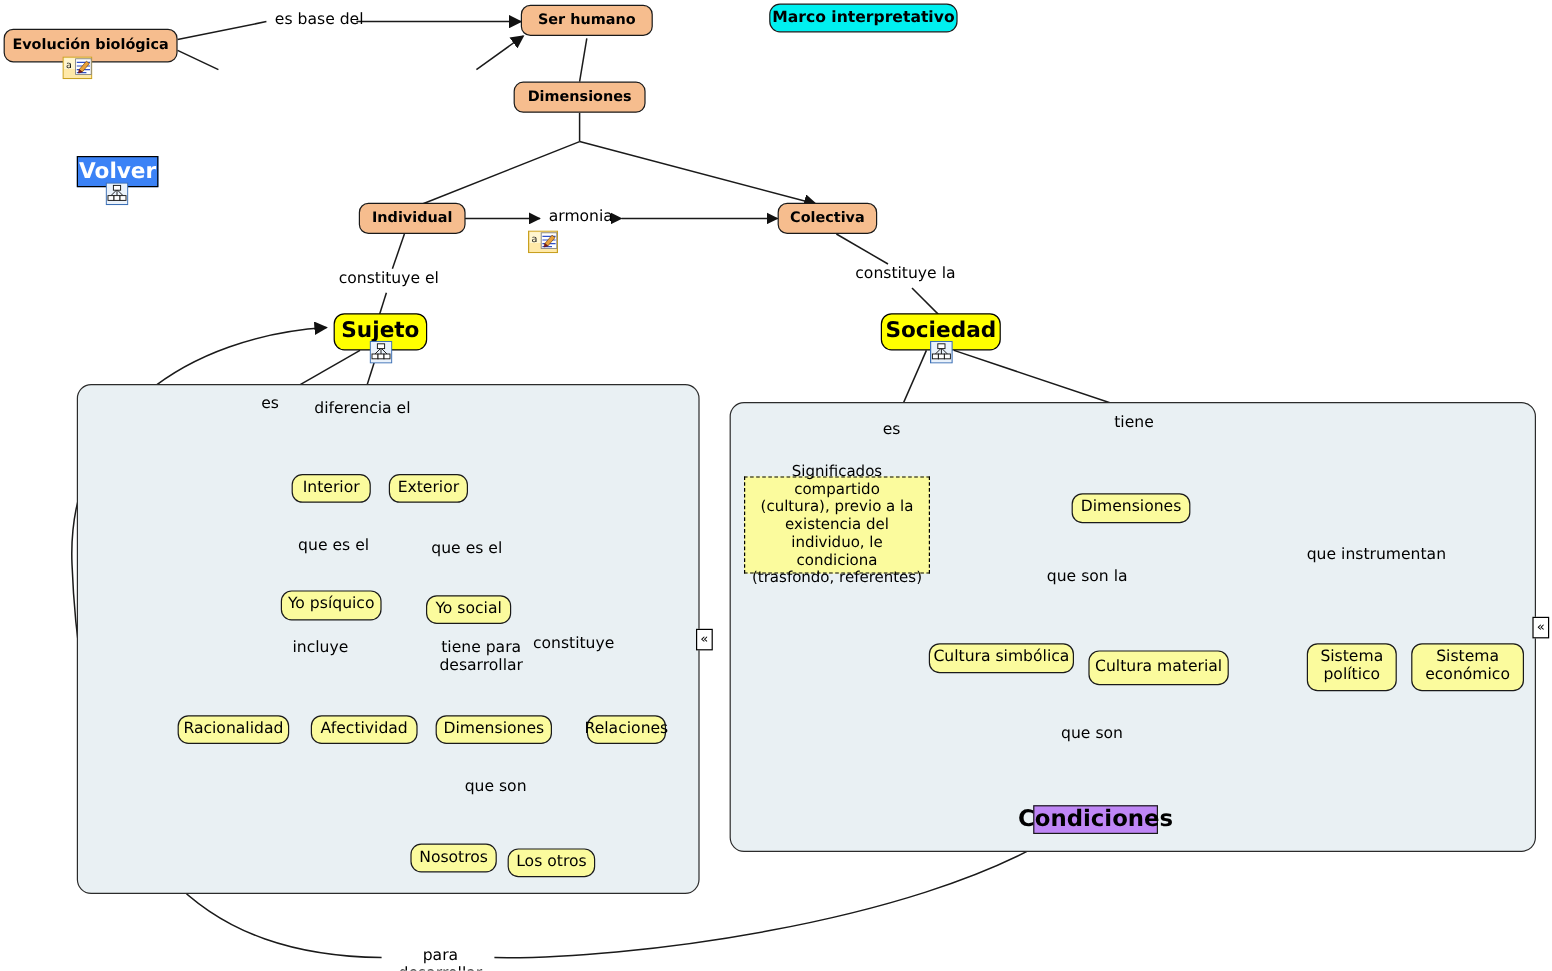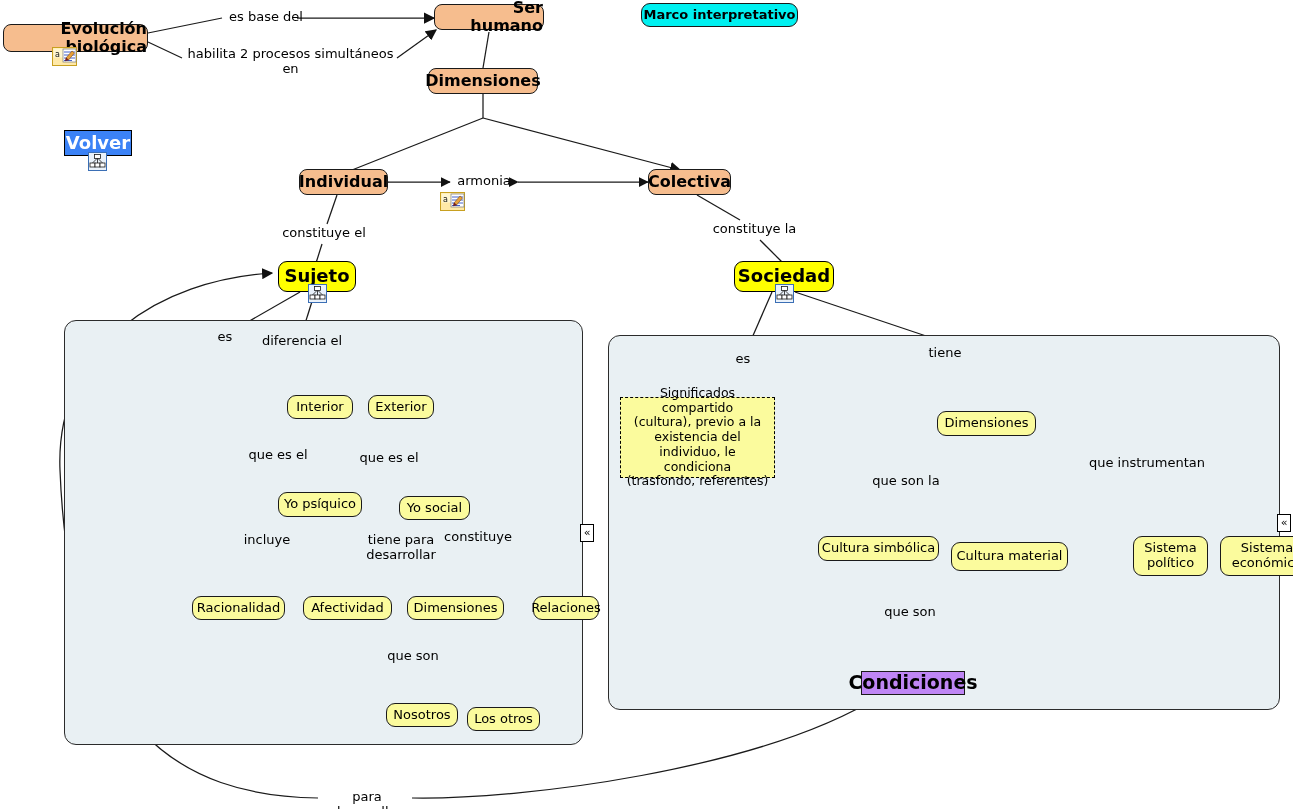--- a/index.html
+++ b/index.html
@@ -53,36 +53,34 @@
     text-align:center;
     border:1px solid #1a1a1a;
     border-radius:9px;
     color:#000000;
     white-space:pre-line;
     line-height:1.12;
   }
   .n-orange{
     background:#f6bd8e;
     font-weight:bold;
-    font-size:16px;
+    font-size:12px;
     border-radius:8px;
-    text-align:right;
   }
   .n-yellow-big{
     background:#ffff00;
     font-weight:bold;
     font-size:18px;
     border-radius:9px;
     border:1px solid #000;
   }
   .n-yellow{
     background:#fbfb9d;
     font-size:13px;
     border-radius:9px;
-    margin-left:44px;
   }
   .n-purple{
     background:#bf86f5;
     font-weight:bold;
     font-size:19px;
     border-radius:0;
   }
   .n-cyan{
     background:#00f0f0;
     font-weight:bold;
@@ -360,21 +358,20 @@
 
   <div class="node n-yellow" style="left:1089px;top:536px;width:75px;height:40px;">Sistema
 político</div>
   <div class="node n-yellow" style="left:1176px;top:536px;width:94px;height:40px;">Sistema
 económico</div>
 
   <div class="node n-purple" style="left:861px;top:671px;width:104px;height:24px;">Condiciones</div>
 
   <div class="lbl" style="left:228px;top:10px;width:76px;">es base del</div>
 
-  <div class="lbl" style="left:183px;top:47px;width:215px;">habilita 2 procesos simultáneos en</div>
 
   <div class="lbl" style="left:456px;top:174px;width:56px;">armonia</div>
 
   <div class="lbl" style="left:277px;top:226px;width:94px;">constituye el</div>
 
   <div class="lbl" style="left:707px;top:222px;width:95px;">constituye la</div>
 
   <div class="lbl" style="left:214px;top:330px;width:22px;">es</div>
 
   <div class="lbl" style="left:258px;top:334px;width:88px;">diferencia el</div>

